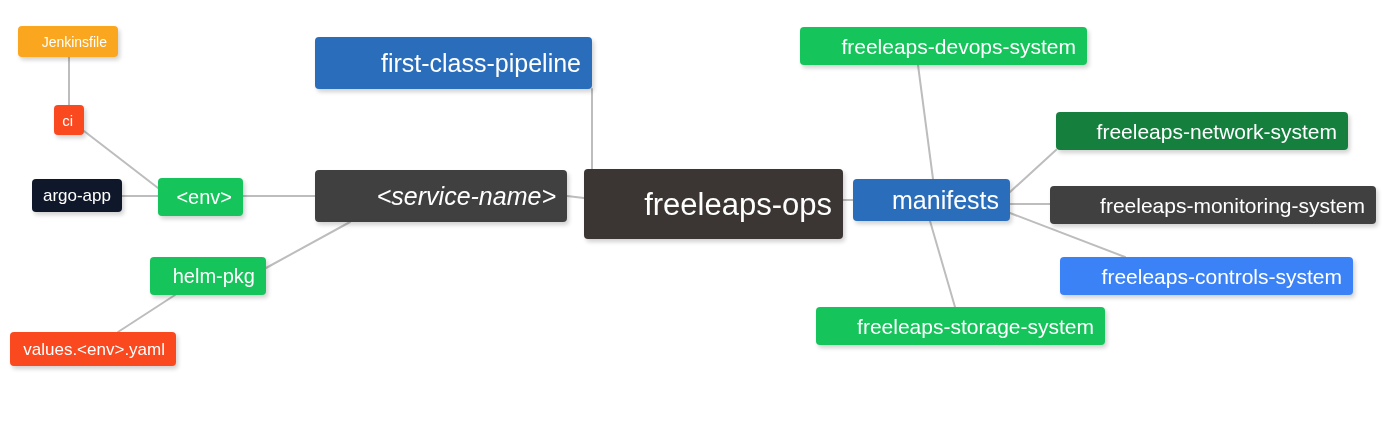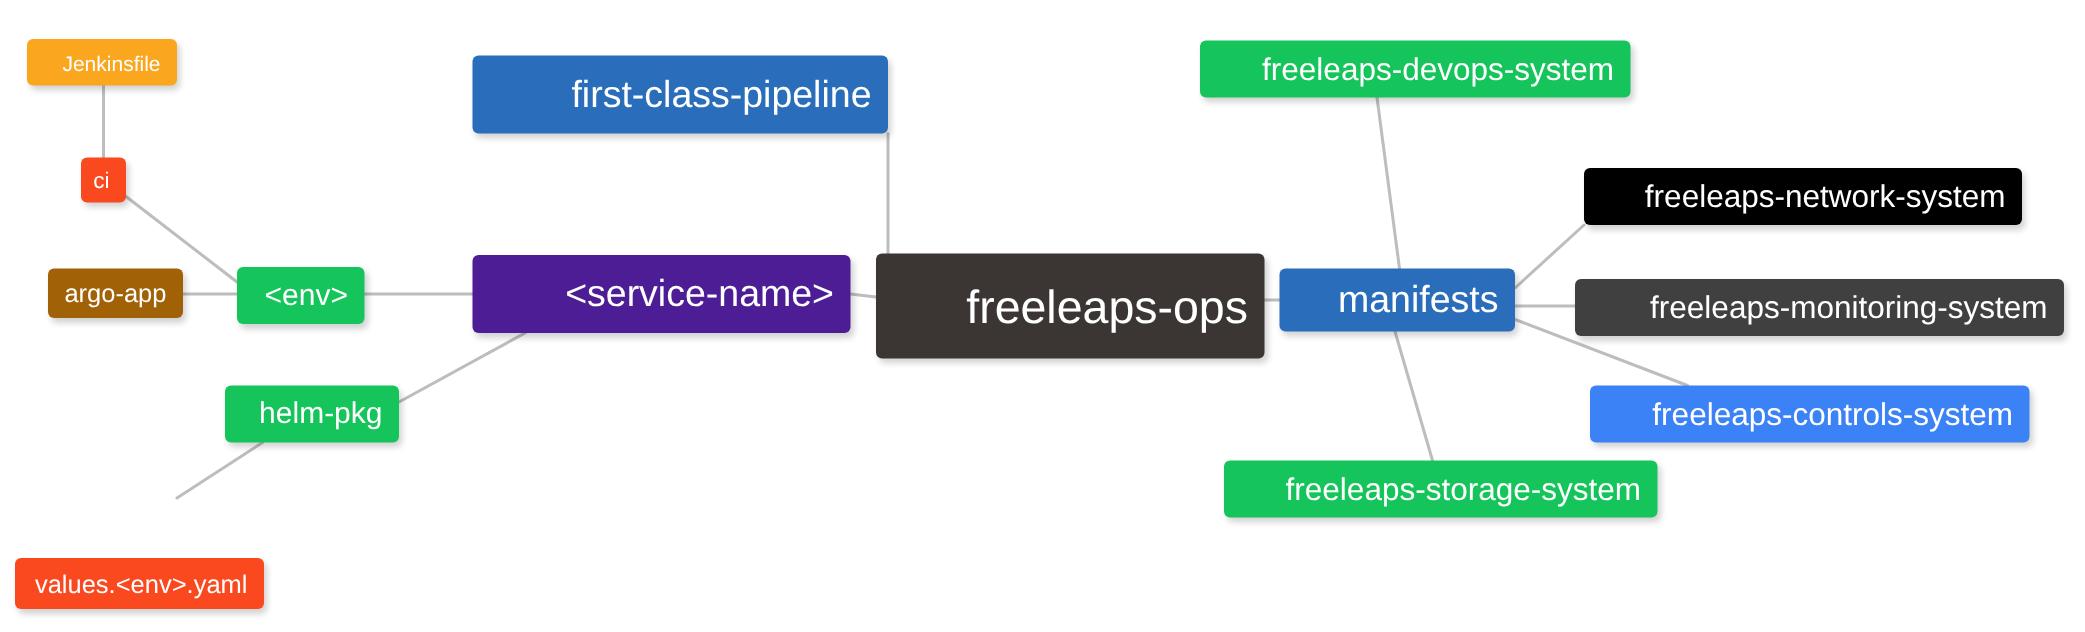--- a/index.html
+++ b/index.html
@@ -75,51 +75,51 @@
       <path class="edge" d="M 933 179 L 918 65" stroke="#bdbdbd"></path>
       <path class="edge" d="M 1010 192 L 1056 150" stroke="#bdbdbd"></path>
       <path class="edge" d="M 1010 204 L 1050 204" stroke="#bdbdbd"></path>
       <path class="edge" d="M 1010 213 L 1125 257" stroke="#bdbdbd"></path>
       <path class="edge" d="M 930 221 L 955 307" stroke="#bdbdbd"></path>
     </svg>
   <div id="node-layer">
       <div class="node c-root" style="left: 584px; top: 169px; width: 259px; height: 70px; font-size: 31px; background: rgb(59, 54, 51);">
         <span class="node-label">freeleaps-ops</span>
       </div>
-      <div class="node c-blue" style="left: 315px; top: 170px; width: 252px; height: 52px; font-size: 25px; background: #4c1d95;">
+      <div class="node c-blue" style="left: 315px; top: 170px; width: 252px; height: 52px; font-size: 25px; background: #404040; font-style: italic;">
         <span class="node-label">&lt;service-name&gt;</span>
       </div>
       <div class="node c-blue" style="left: 315px; top: 37px; width: 277px; height: 52px; font-size: 25px; background: rgb(42, 110, 187);">
         <span class="node-label">first-class-pipeline</span>
       </div>
       <div class="node c-blue" style="left: 853px; top: 179px; width: 157px; height: 42px; font-size: 25px; background: rgb(42, 110, 187);">
         <span class="node-label">manifests</span>
       </div>
       <div class="node c-green" style="left: 158px; top: 178px; width: 85px; height: 38px; font-size: 20px; background: rgb(21, 196, 90);">
         <span class="node-label">&lt;env&gt;</span>
       </div>
       <div class="node c-green" style="left: 150px; top: 257px; width: 116px; height: 38px; font-size: 20px; background: rgb(21, 196, 90);">
         <span class="node-label">helm-pkg</span>
       </div>
-      <div class="node c-red" style="left: 32px; top: 179px; width: 90px; height: 33px; font-size: 17px; background: #a16207;">
+      <div class="node c-red" style="left: 32px; top: 179px; width: 90px; height: 33px; font-size: 17px; background: #0f172a;">
         <span class="node-label">argo-app</span>
       </div>
       <div class="node c-red" style="left: 54px; top: 105px; width: 30px; height: 30px; font-size: 15px; background: rgb(250, 72, 31);">
         <span class="node-label">ci</span>
       </div>
       <div class="node c-orange" style="left: 18px; top: 26px; width: 100px; height: 31px; font-size: 14px; background: rgb(250, 166, 30);">
         <span class="node-label">Jenkinsfile</span>
       </div>
-      <div class="node c-red" style="left: 10px; top: 332px; width: 166px; height: 34px; font-size: 17px; background: rgb(250, 72, 31); margin-top: 40px;">
+      <div class="node c-red" style="left: 10px; top: 332px; width: 166px; height: 34px; font-size: 17px; background: rgb(250, 72, 31);">
         <span class="node-label">values.&lt;env&gt;.yaml</span>
       </div>
       <div class="node c-green" style="left: 800px; top: 27px; width: 287px; height: 38px; font-size: 21px; background: rgb(21, 196, 90);">
         <span class="node-label">freeleaps-devops-system</span>
       </div>
-      <div class="node c-green" style="left: 1056px; top: 112px; width: 292px; height: 38px; font-size: 21px; background: #000000;">
+      <div class="node c-green" style="left: 1056px; top: 112px; width: 292px; height: 38px; font-size: 21px; background: #15803d;">
         <span class="node-label">freeleaps-network-system</span>
       </div>
       <div class="node c-green" style="left: 1050px; top: 186px; width: 326px; height: 38px; font-size: 21px; background: #404040;">
         <span class="node-label">freeleaps-monitoring-system</span>
       </div>
       <div class="node c-green" style="left: 1060px; top: 257px; width: 293px; height: 38px; font-size: 21px; background: #3b82f6;">
         <span class="node-label">freeleaps-controls-system</span>
       </div>
       <div class="node c-green" style="left: 816px; top: 307px; width: 289px; height: 38px; font-size: 21px; background: rgb(21, 196, 90);">
         <span class="node-label">freeleaps-storage-system</span>

